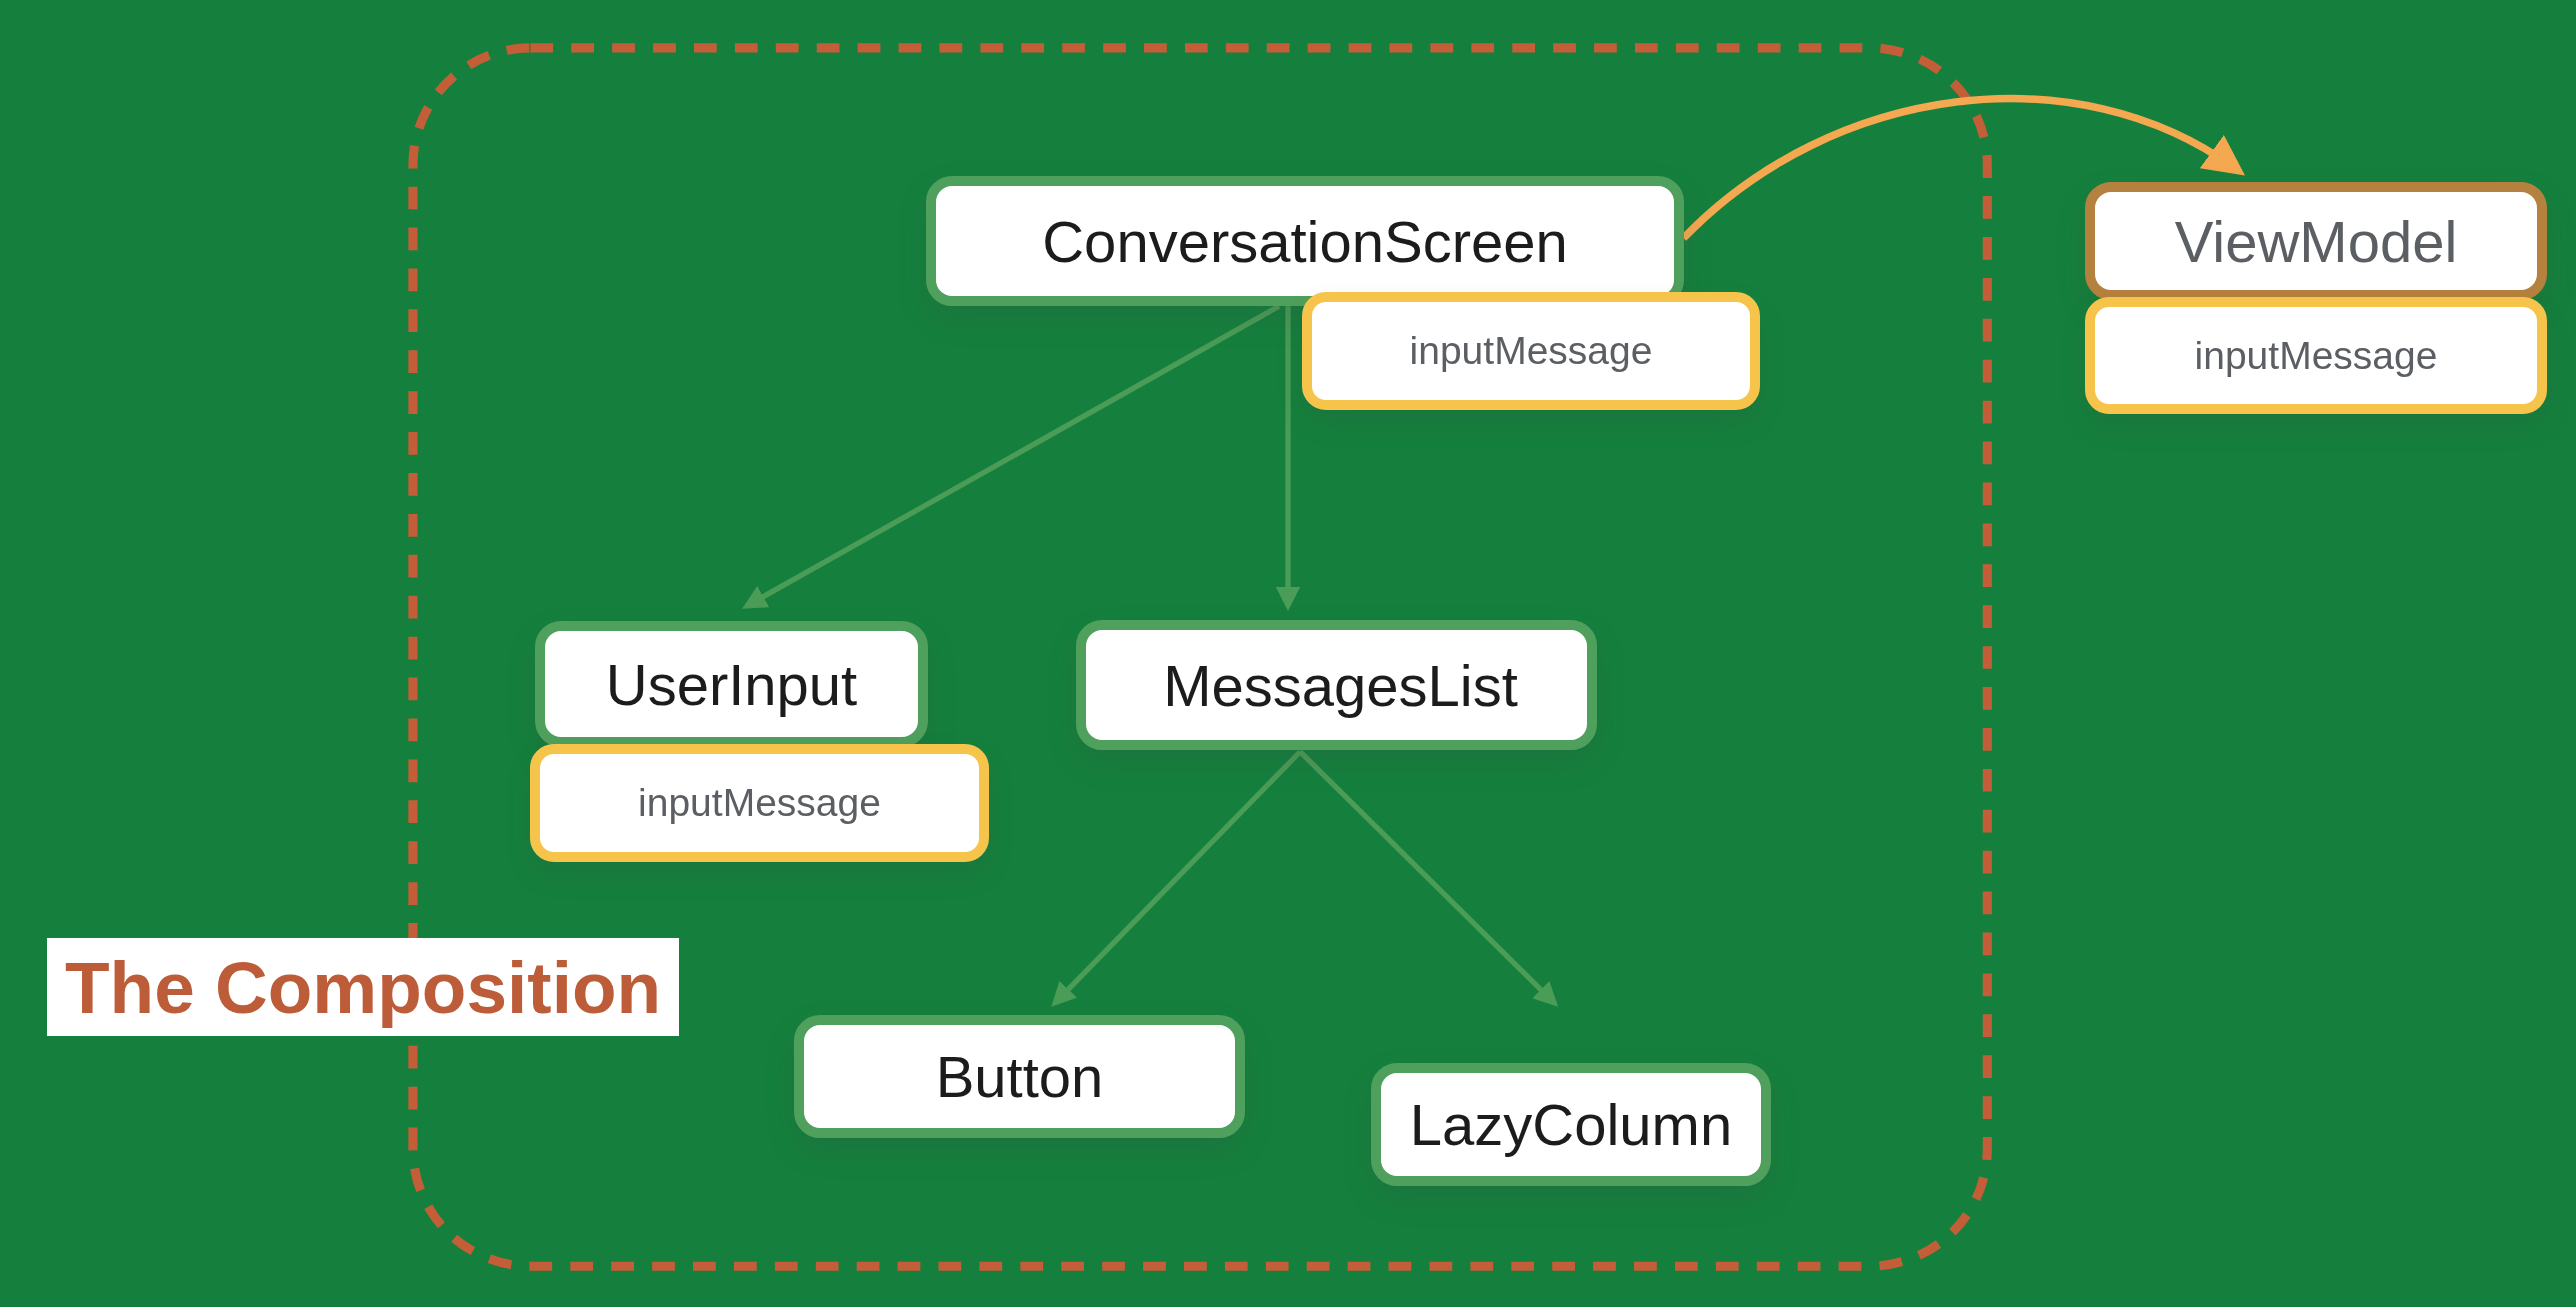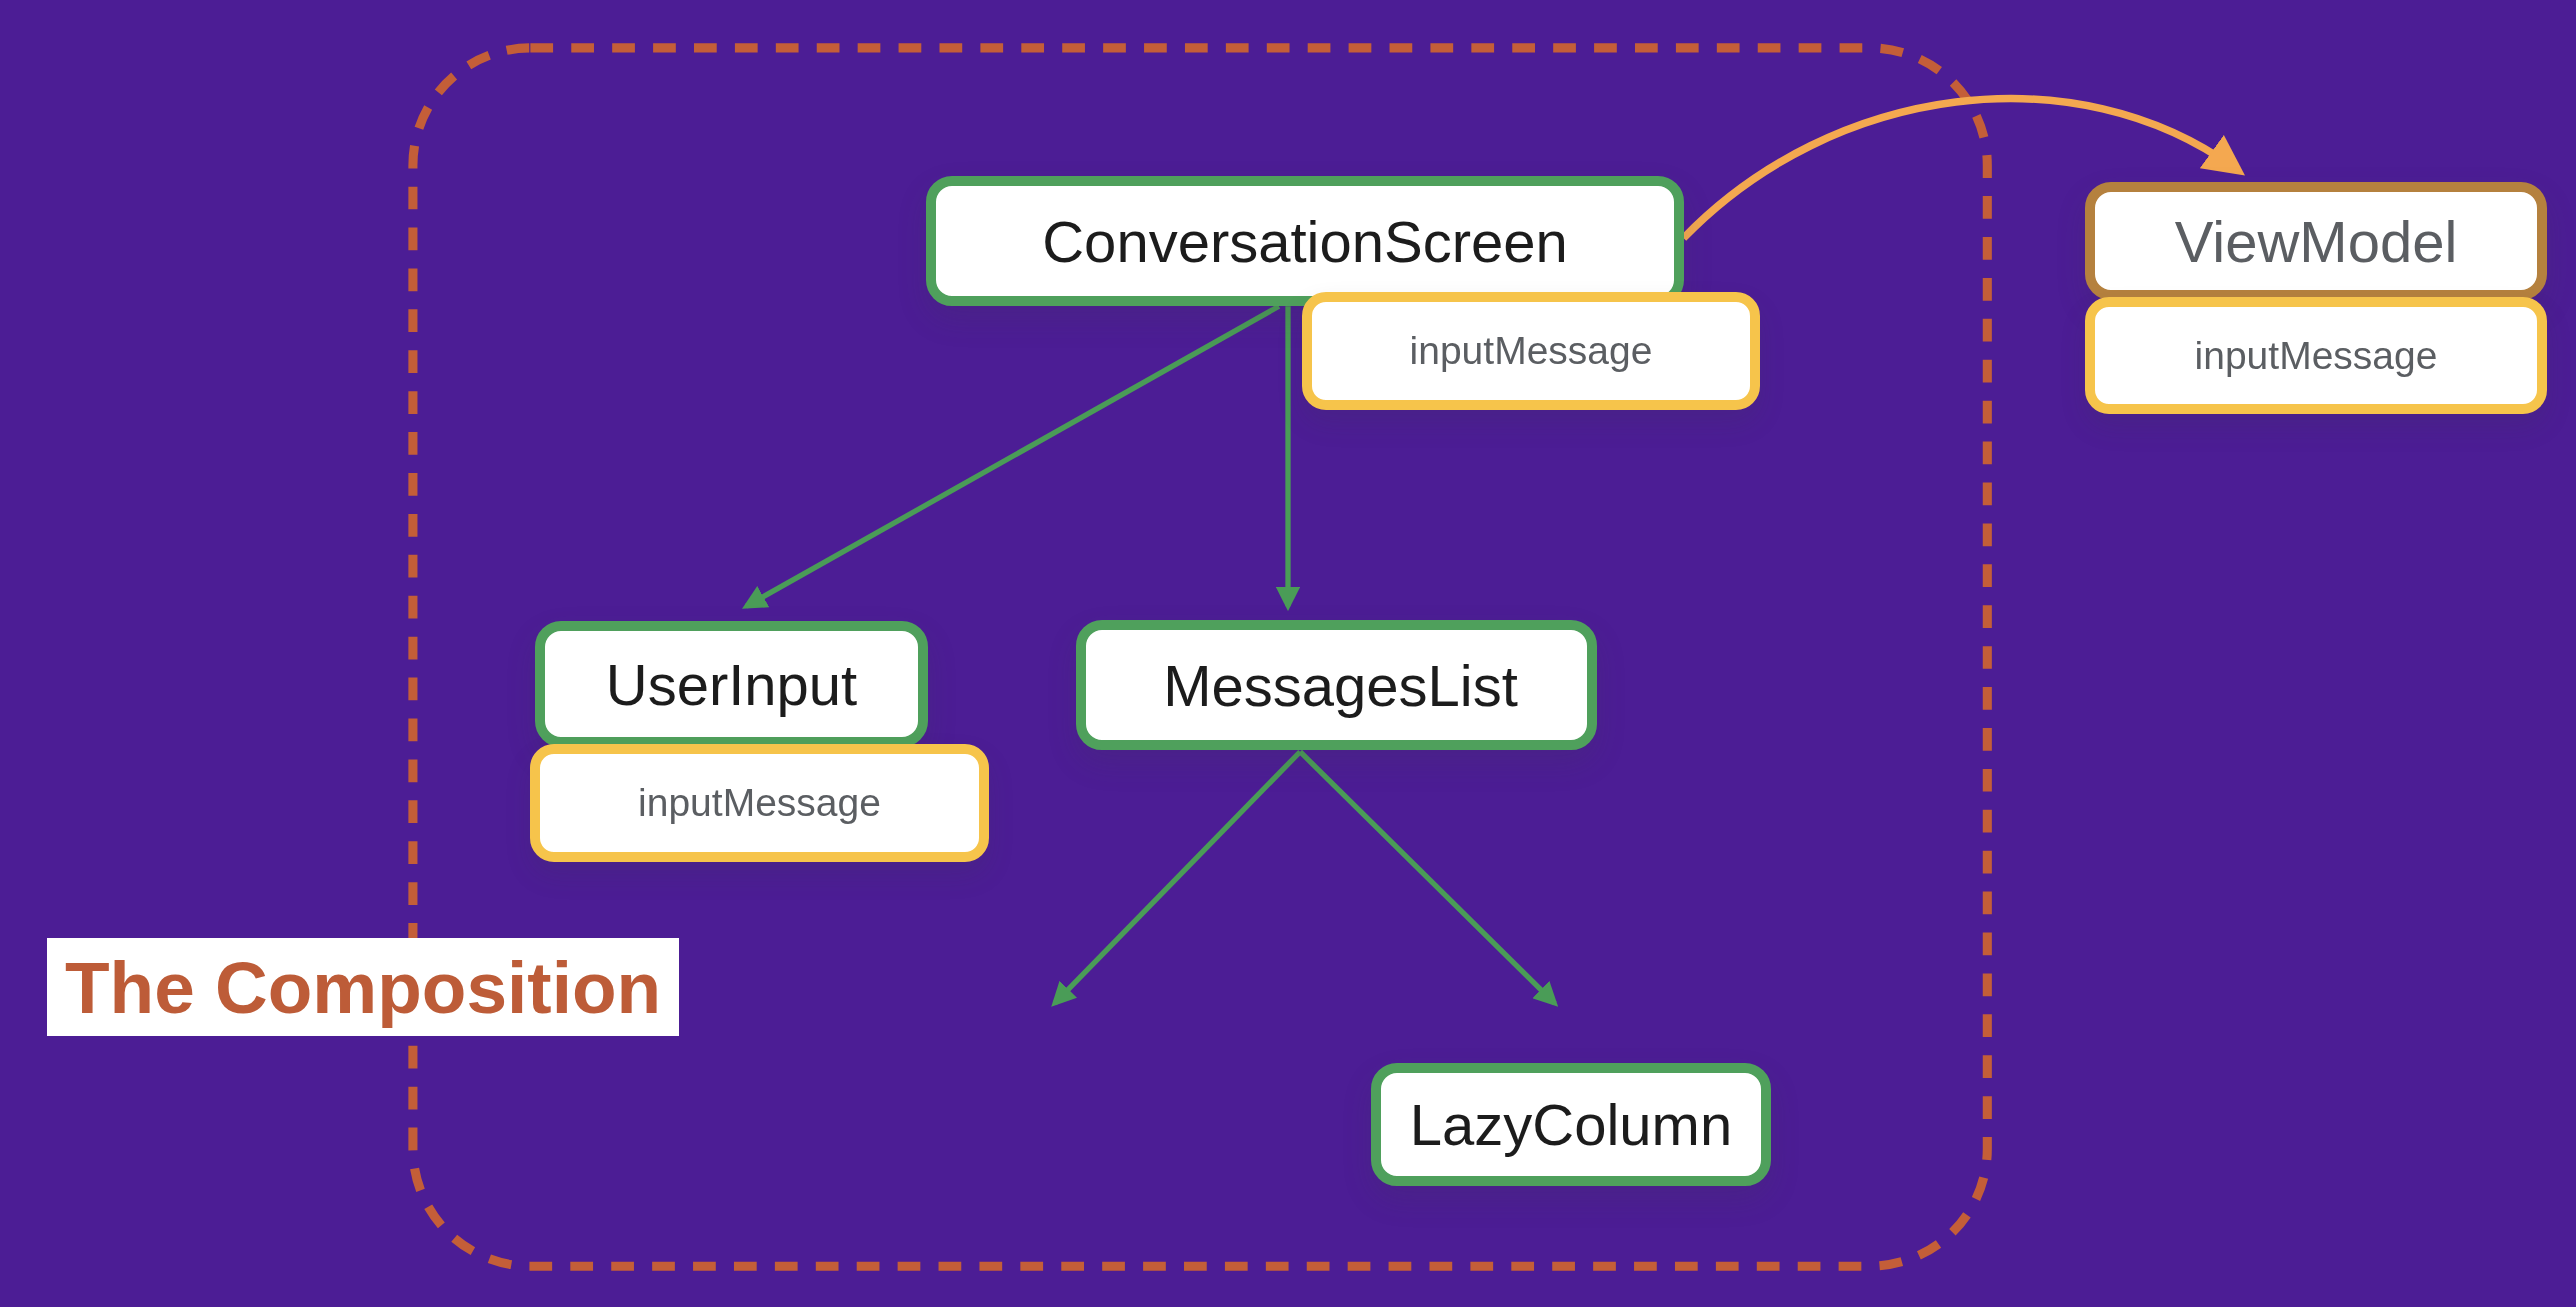--- a/index.html
+++ b/index.html
@@ -1,19 +1,19 @@
 <!DOCTYPE html>
 <html style="font-size:12px"><head>
 <meta charset="utf-8">
 <style>
   html,body{margin:0;padding:0;background:#ffffff;}
   #canvas{
     position:relative;
     width:2576px;height:1308px;
-    background:#4c1d95;
+    background:#15803d;
     overflow:hidden;
     font-family:"Liberation Sans", sans-serif;
   }
   #edge-layer{position:absolute;left:0;top:0;z-index:1;}
   .node{
     position:absolute;
     box-sizing:border-box;
     background:#ffffff;
     border:10.6px solid #4fa05c;
     border-radius:26px;
@@ -101,20 +101,23 @@
   </div>
 
   <div class="badge" id="badge-user-input-state">
     <span>inputMessage</span>
   </div>
 
   <div class="node" id="node-messages-list">
     <span>MessagesList</span>
   </div>
 
+  <div class="node" id="node-button">
+    <span>Button</span>
+  </div>
 
   <div class="node" id="node-lazy-column">
     <span>LazyColumn</span>
   </div>
 
   <div class="node viewmodel" id="node-view-model">
     <span>ViewModel</span>
   </div>
 
   <div class="badge" id="badge-view-model-state">

